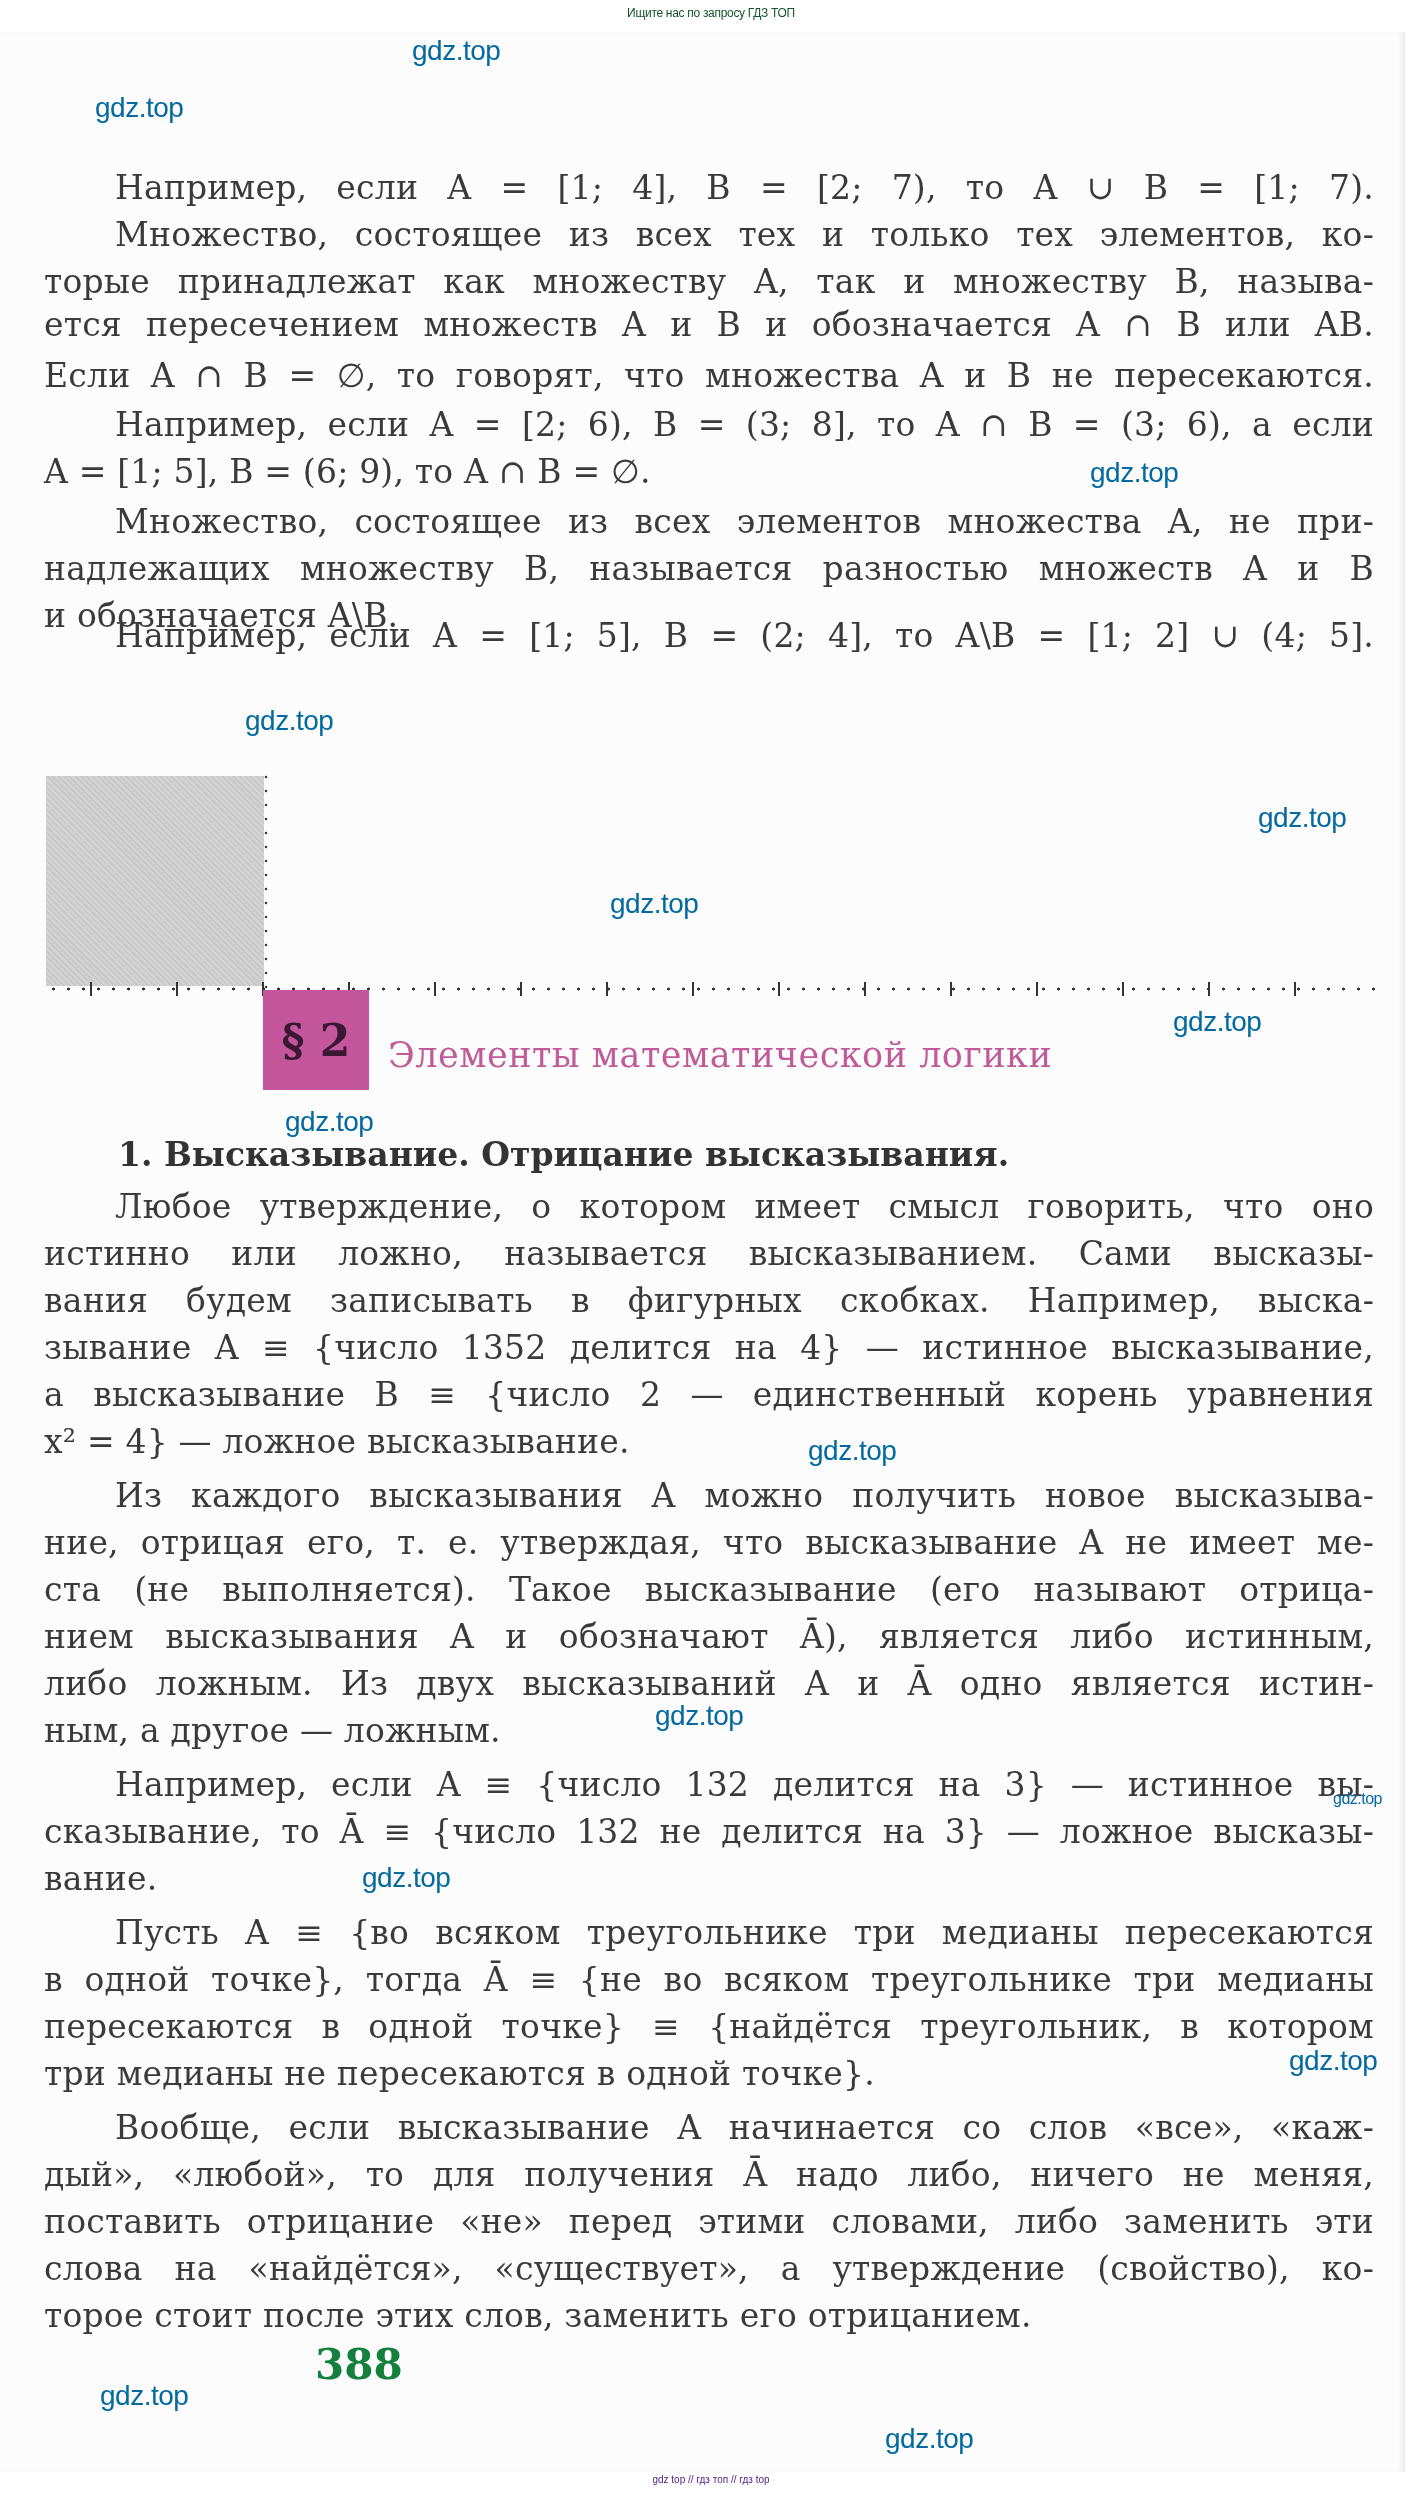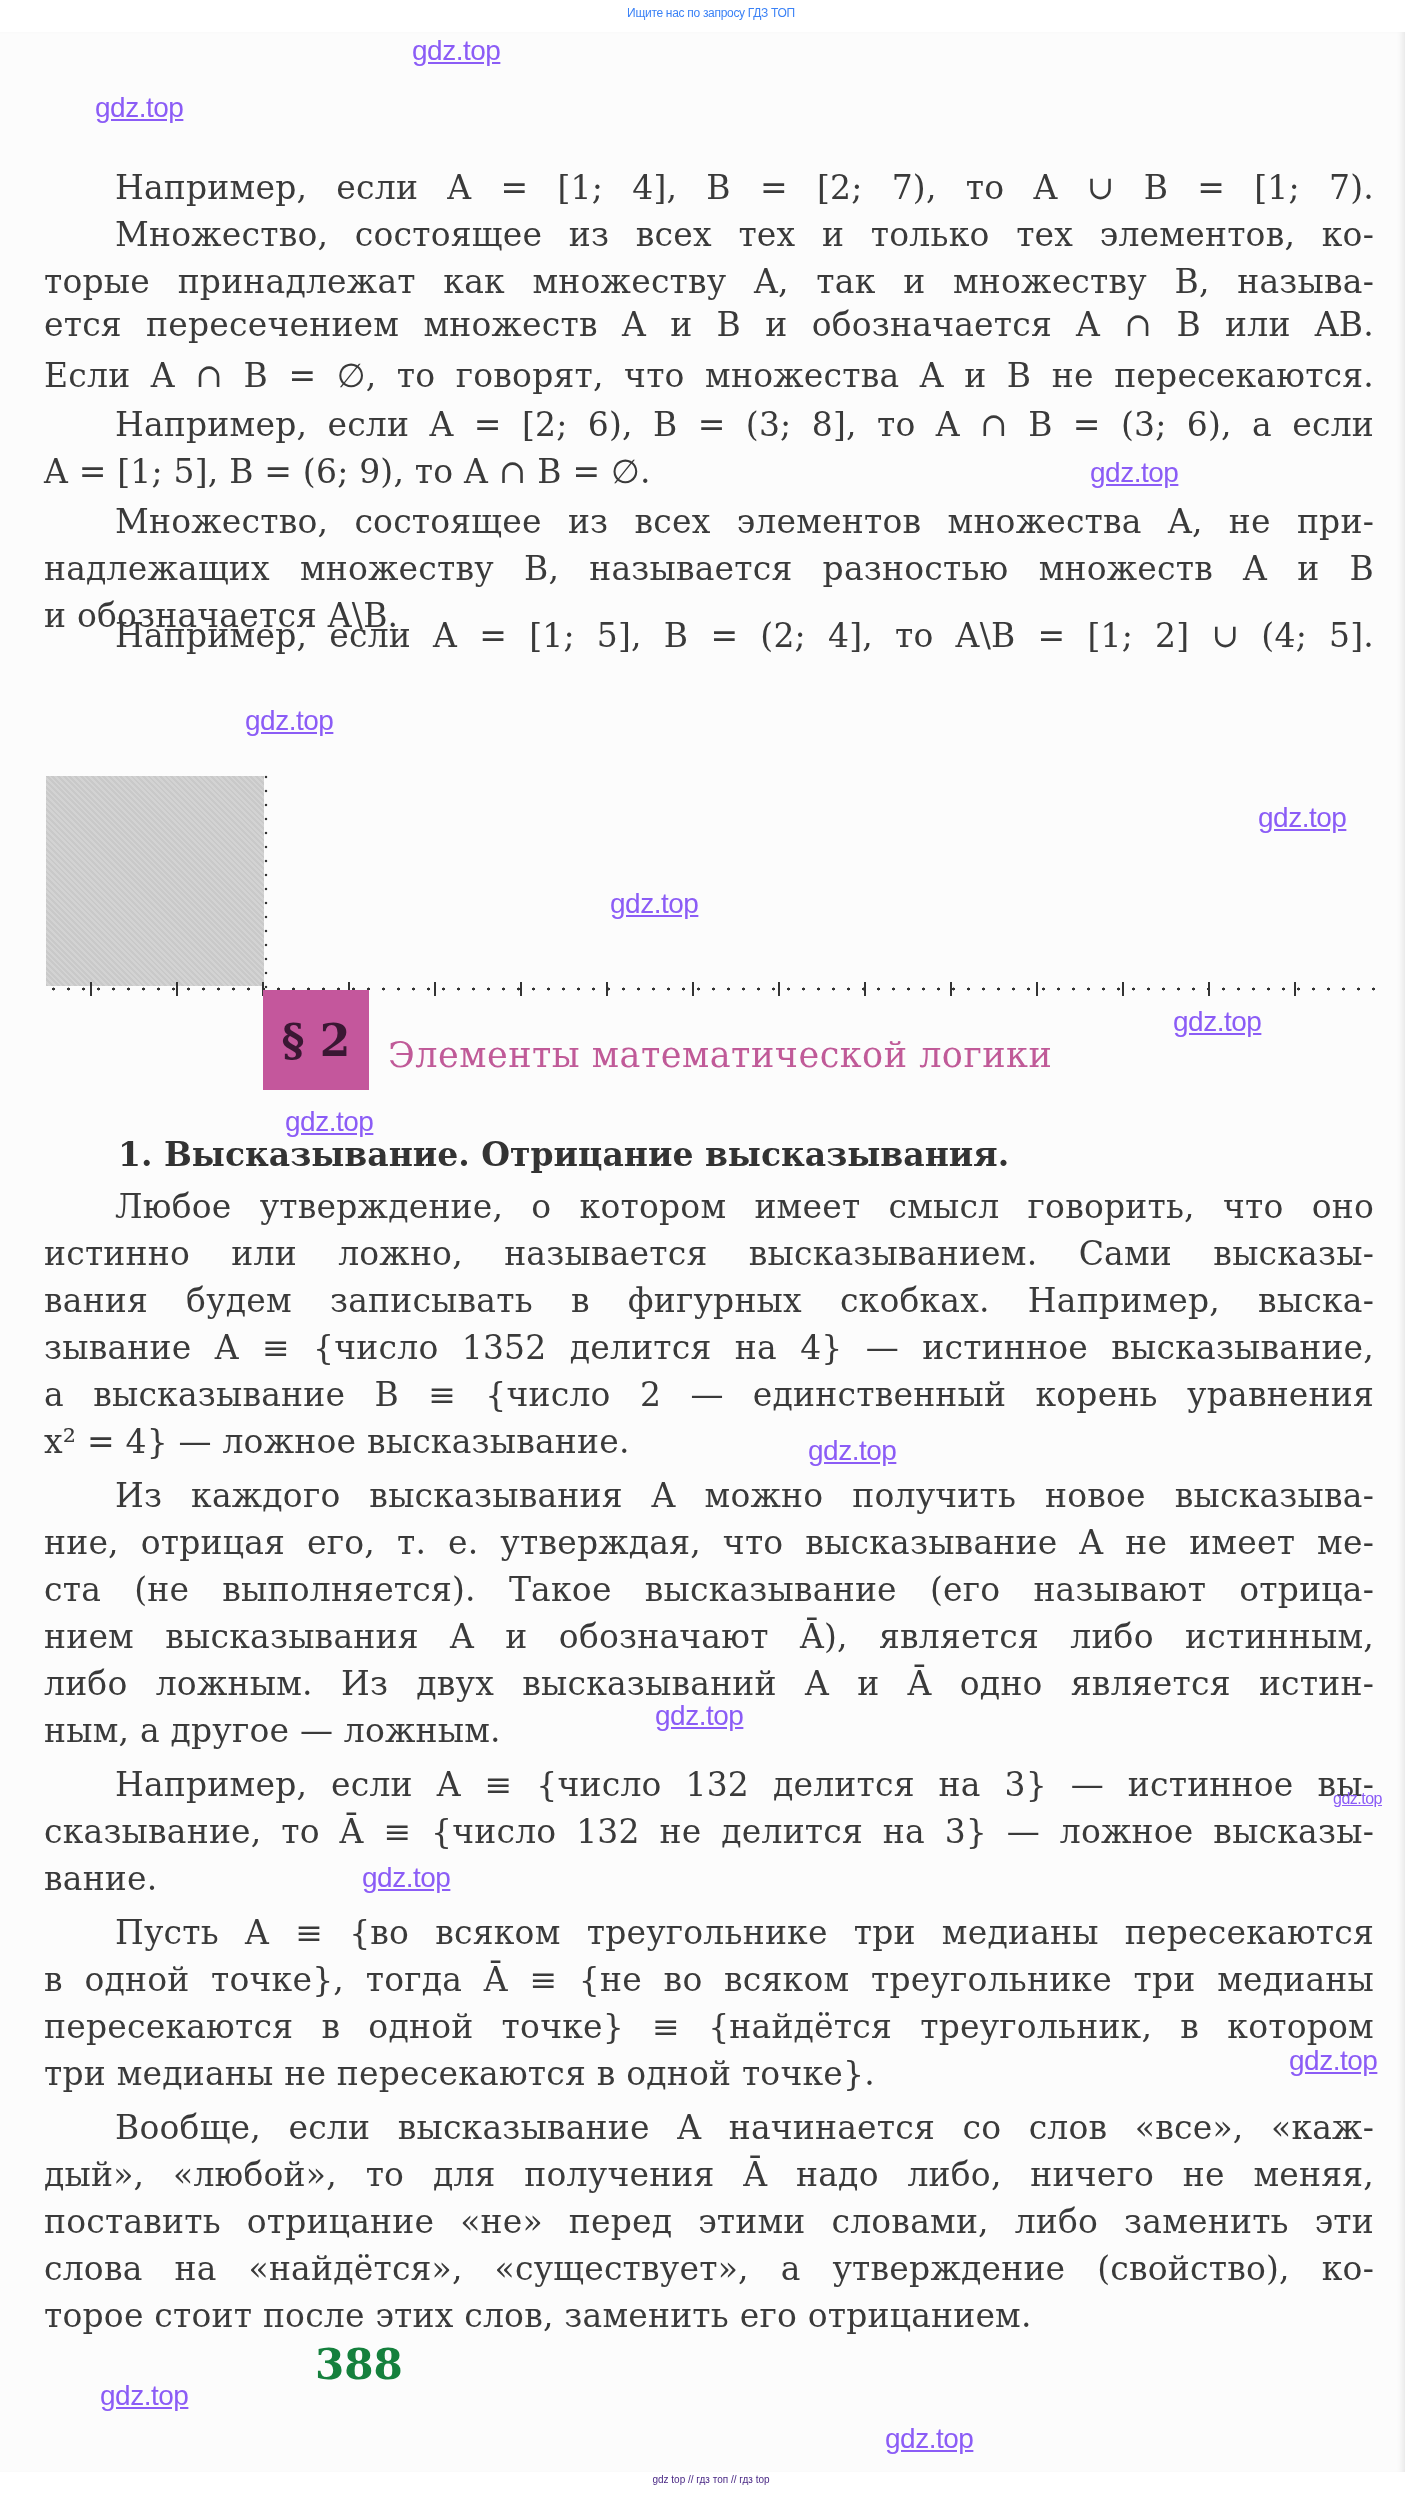--- a/index.html
+++ b/index.html
@@ -4,35 +4,35 @@
   <style>
     html, body { margin: 0; padding: 0; }
     body {
       width: 1422px; height: 2500px; position: relative; overflow: hidden;
       background: #ffffff;
       font-family: "DejaVu Serif", serif;
       color: #3a3a3a;
     }
     .top-banner {
       position: absolute; top: 6px; left: 0; width: 1422px; text-align: center;
-      font-family: "Liberation Sans", sans-serif; font-size: 12px; color: #3b82f6;
+      font-family: "Liberation Sans", sans-serif; font-size: 12px; color: #14532d;
       letter-spacing: -0.3px;
     }
     .page {
       position: absolute; top: 32px; left: 0; width: 1405px; height: 2440px;
       background: #fcfcfc;
       box-shadow: inset -6px 0 6px -4px #e4e4e4;
     }
     .bottom-banner {
       position: absolute; top: 2474px; left: 0; width: 1422px; text-align: center;
       font-family: "Liberation Sans", sans-serif; font-size: 10px; color: #4b2a86;
     }
     .wm {
       position: absolute; font-family: "Liberation Sans", sans-serif;
-      color: #8b5cf6; font-size: 28px; letter-spacing: -0.5px; z-index: 5; text-decoration: underline;
+      color: #0369a1; font-size: 28px; letter-spacing: -0.5px; z-index: 5;
     }
     .wm.small { font-size: 16px; }
     .line {
       position: absolute; left: 44px; width: 1330px;
       font-size: 33px; line-height: 40px; white-space: nowrap;
       text-align: justify; text-align-last: justify;
       letter-spacing: 0.2px;
     }
     .line.indent { left: 115px; width: 1259px; }
     .line.last { text-align-last: left; }

